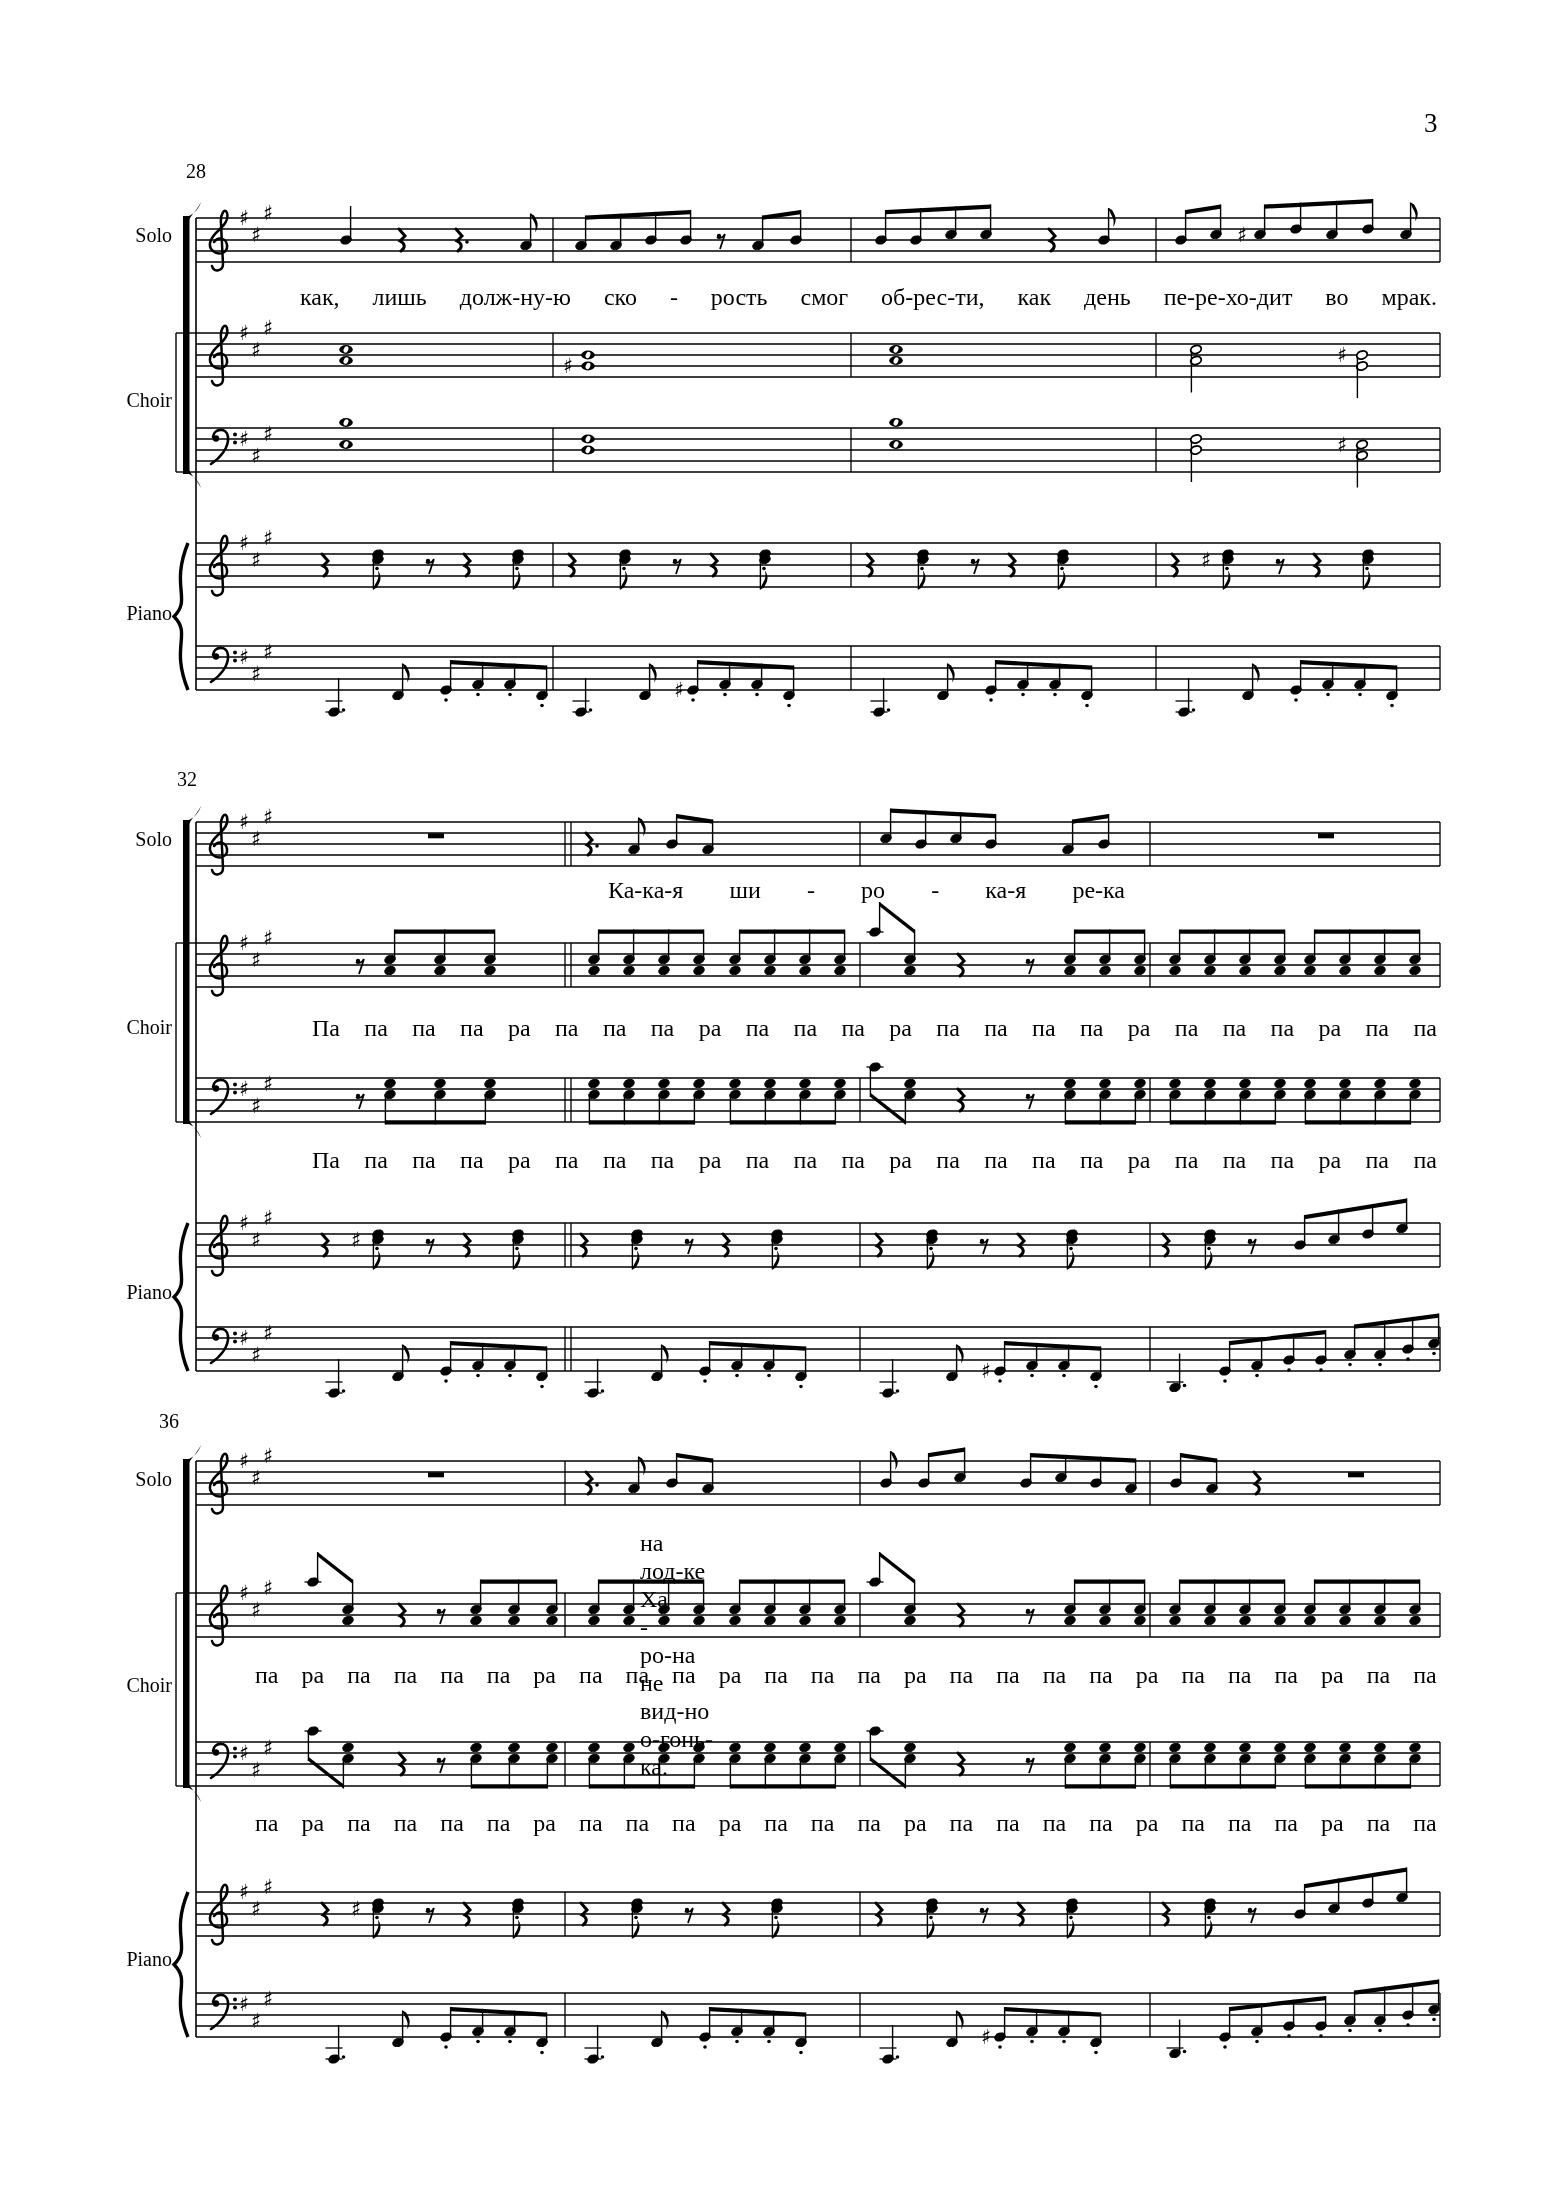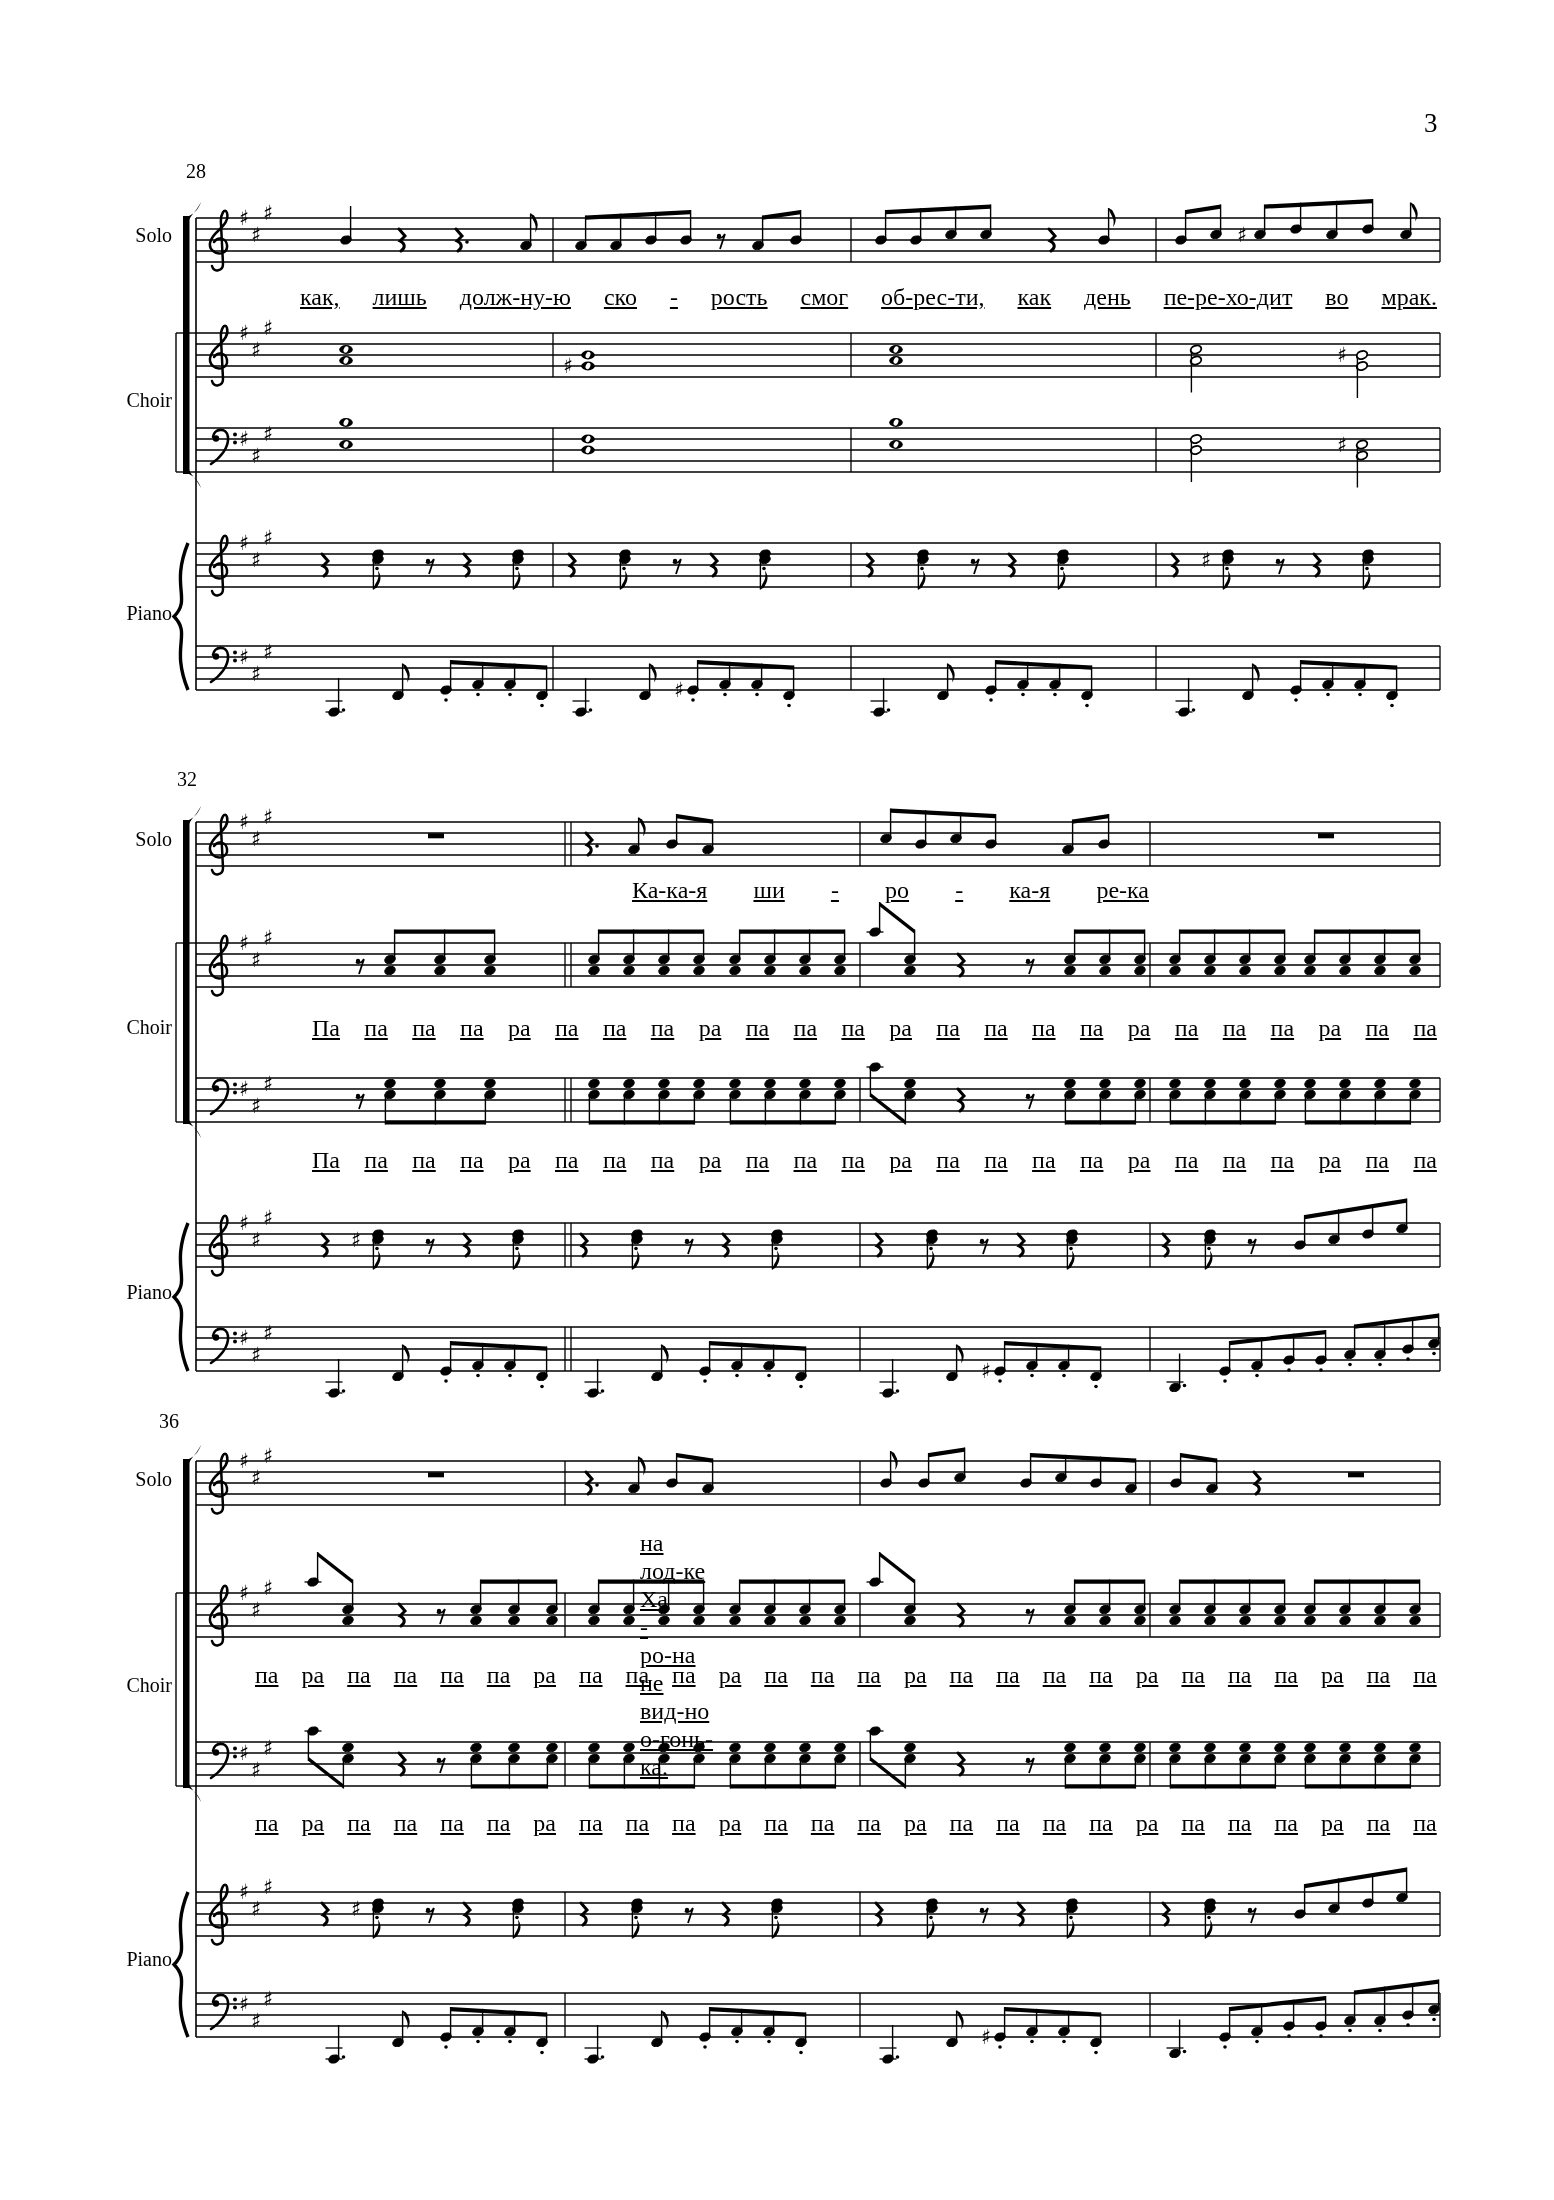--- a/index.html
+++ b/index.html
@@ -5,21 +5,21 @@
   html,body{margin:0;padding:0;background:#888;}
   .page{
     position:relative;width:1554px;height:2200px;background:#ffffff;
     font-family:"Liberation Serif", serif;color:#000;overflow:hidden;
   }
   .page-number{position:absolute;font-size:27px;}
   .measure-number{position:absolute;font-size:20px;}
   .inst-label{position:absolute;font-size:20px;width:96px;text-align:right;}
   .lyrics{
     position:absolute;display:flex;justify-content:space-between;
-    font-size:24px;line-height:28px;white-space:nowrap;text-decoration:underline;
+    font-size:24px;line-height:28px;white-space:nowrap;
   }
   .lyrics span{display:inline-block;}
   svg.canvas{position:absolute;left:0;top:0;}
 </style>
 </head>
 <body>
 
 <div class="page">
   <svg class="canvas" id="notation" width="1554" height="2200">
       <g>
@@ -1308,21 +1308,21 @@
       <span>день</span>
       <span>пе-ре-хо-дит</span>
       <span>во</span>
       <span>мрак.</span>
     </div>
 
   <div class="measure-number" style="left:168px;top:768px;margin-left:9px;">32</div>
   <div class="inst-label" style="left:76px;top:828px;">Solo</div>
   <div class="inst-label" style="left:76px;top:1016px;">Choir</div>
   <div class="inst-label" style="left:76px;top:1281px;">Piano</div>
-  <div class="lyrics" style="left:632px;top:876px;width:517px;">
+  <div class="lyrics" style="left:608px;top:876px;width:517px;">
       <span>Ка-ка-я</span>
       <span>ши</span>
       <span>-</span>
       <span>ро</span>
       <span>-</span>
       <span>ка-я</span>
       <span>ре-ка</span>
     </div>
   <div class="lyrics" style="left:312px;top:1014px;width:1125px;">
       <span>Па</span>

